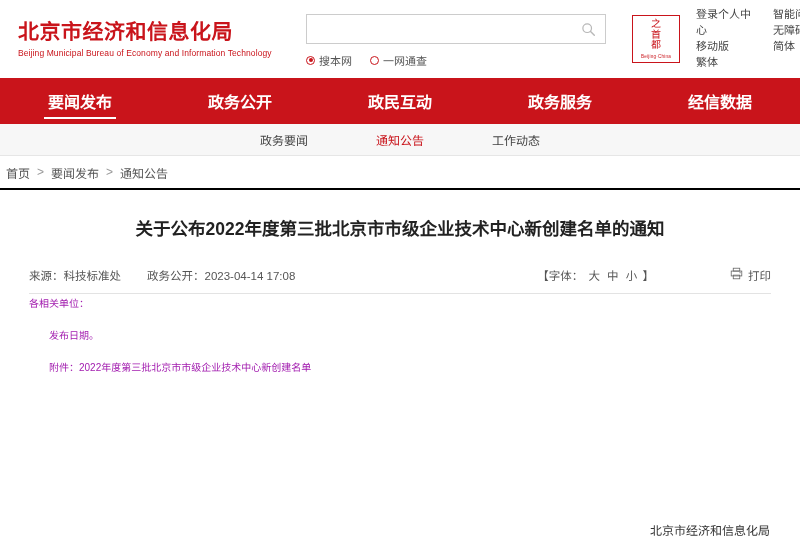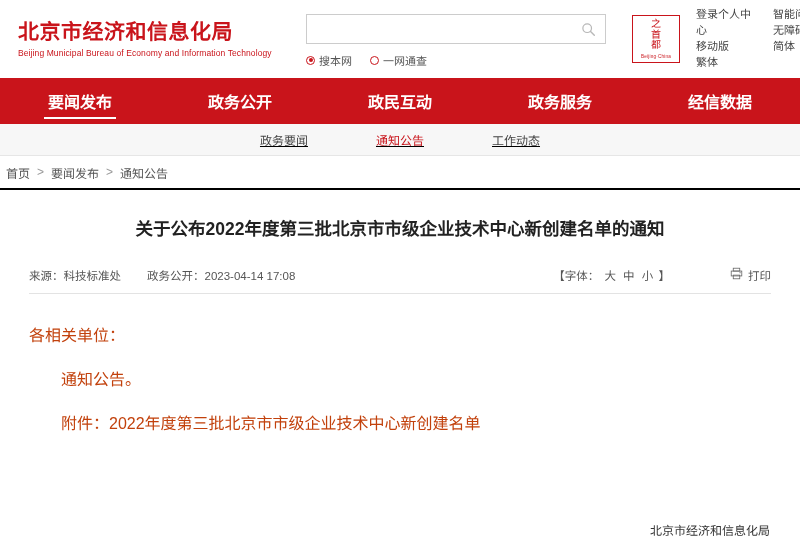--- a/index.html
+++ b/index.html
@@ -158,21 +158,20 @@
   }
 
   
   .subnav {
     height: 32px;
     background: #f7f7f7;
     border-bottom: 1px solid #e6e6e6;
     display: flex;
     align-items: center;
     justify-content: center;
-    text-decoration: underline;
   }
   .subnav-item {
     font-size: 12px;
     color: #444;
     margin: 0 34px;
     cursor: pointer;
     white-space: nowrap;
   }
   .subnav-item.active { color: #c9141b; }
 
@@ -213,29 +212,28 @@
     align-items: center;
     font-size: 11.5px;
     color: #555;
     border-bottom: 1px solid #e3e3e3;
     padding-bottom: 8px;
     gap: 44px;
   }
   .meta-left { display: flex; align-items: center; }
   .meta-item { margin-right: 26px; white-space: nowrap; }
   .meta-spacer { flex: 1; }
-  .font-size-box { margin-right: 16px; white-space: nowrap; }
+  .font-size-box { margin-right: 32px; white-space: nowrap; }
   .fs-link { cursor: pointer; margin: 0 2px; }
   .print-box { display: flex; align-items: center; cursor: pointer; white-space: nowrap; }
   .print-box svg { margin-right: 5px; }
 
   .body-text {
-    margin-top: 26px;
-    font-size: 16px;
-    color: #c2410c;
+    font-size: 10px;
+    color: #a21caf;
     line-height: 2.0;
   }
   .body-text p { margin: 0 0 12px 0; }
   .indent { text-indent: 2em; }
   .attach { margin-top: 34px; text-indent: 2em; }
 
   .footer-sign {
     position: absolute;
     right: 30px;
     bottom: 14px;
@@ -369,21 +367,21 @@
               <rect x="4" y="10" width="8" height="4.5" fill="none" stroke="#666" stroke-width="1"></rect>
               <circle cx="12.4" cy="7" r="0.7" fill="#666"></circle>
             </svg>
           </span>
           <span>打印</span>
         </div>
       </div>
 
       <div class="body-text">
         <p>各相关单位：</p>
-        <p class="indent">通知公告。</p>
+        <p class="indent">发布日期。</p>
         <p class="attach">附件：2022年度第三批北京市市级企业技术中心新创建名单</p>
       </div>
 
     </div>
   </div>
 
   <div class="footer-sign">北京市经济和信息化局</div>
 
 </div>
 

